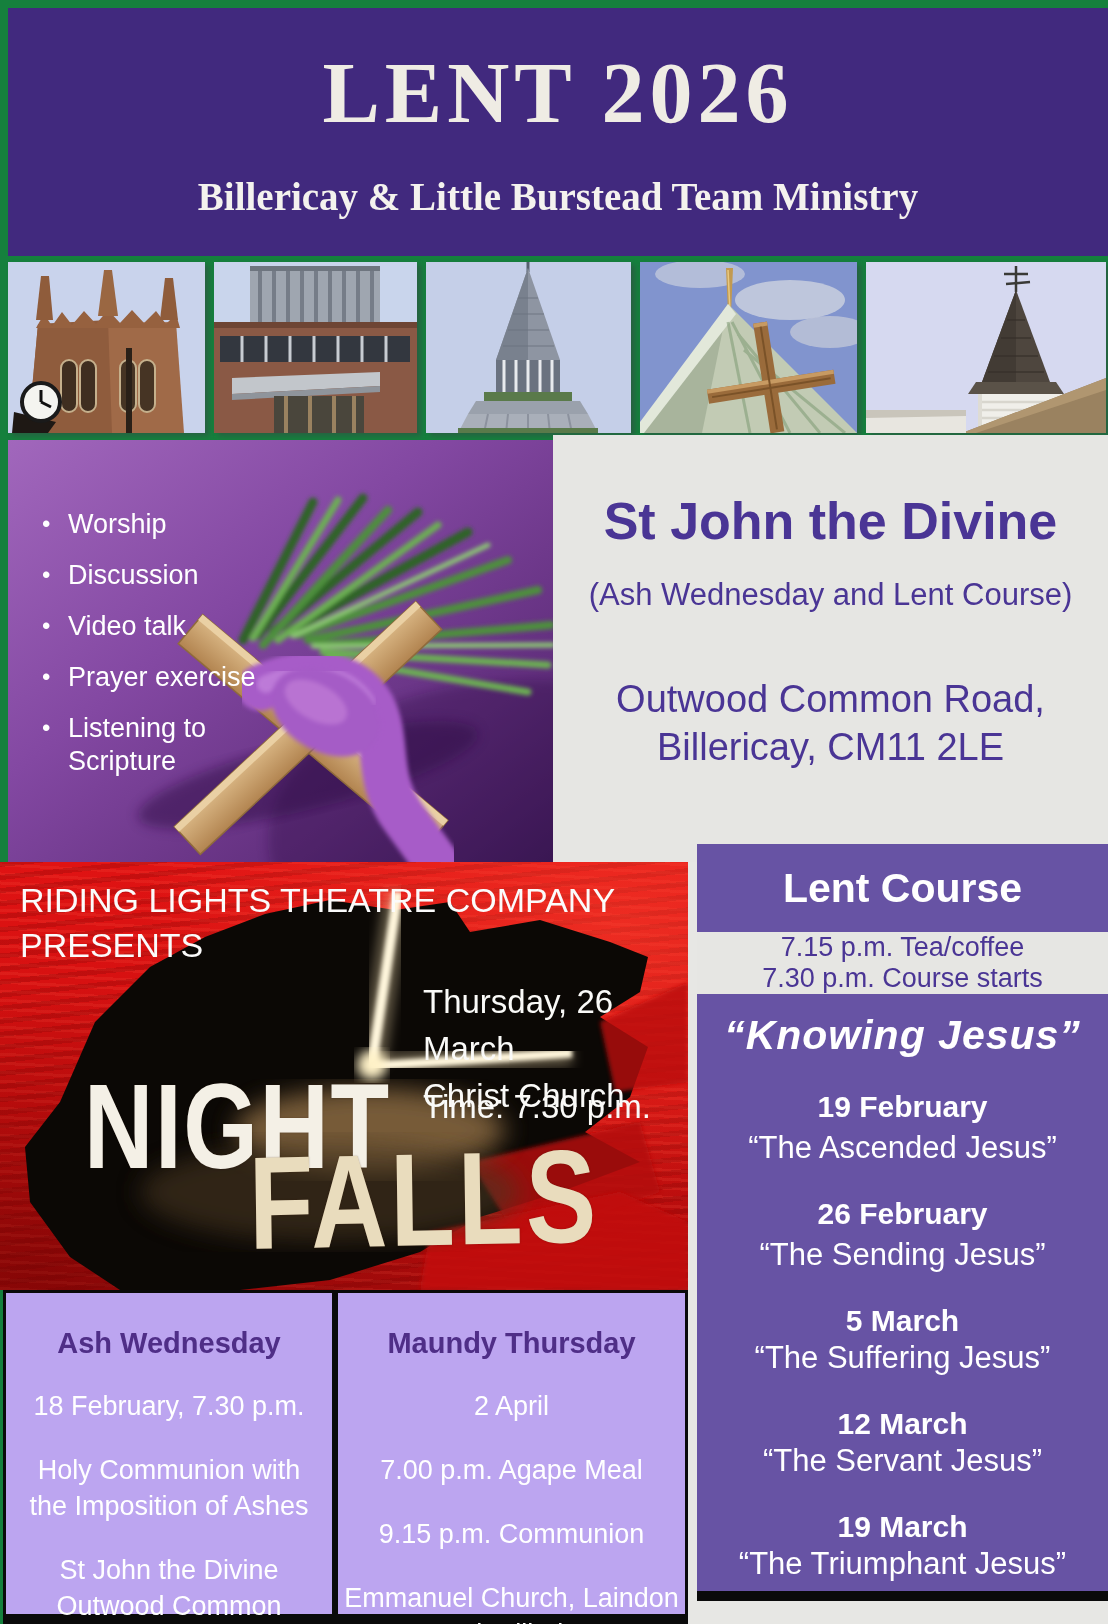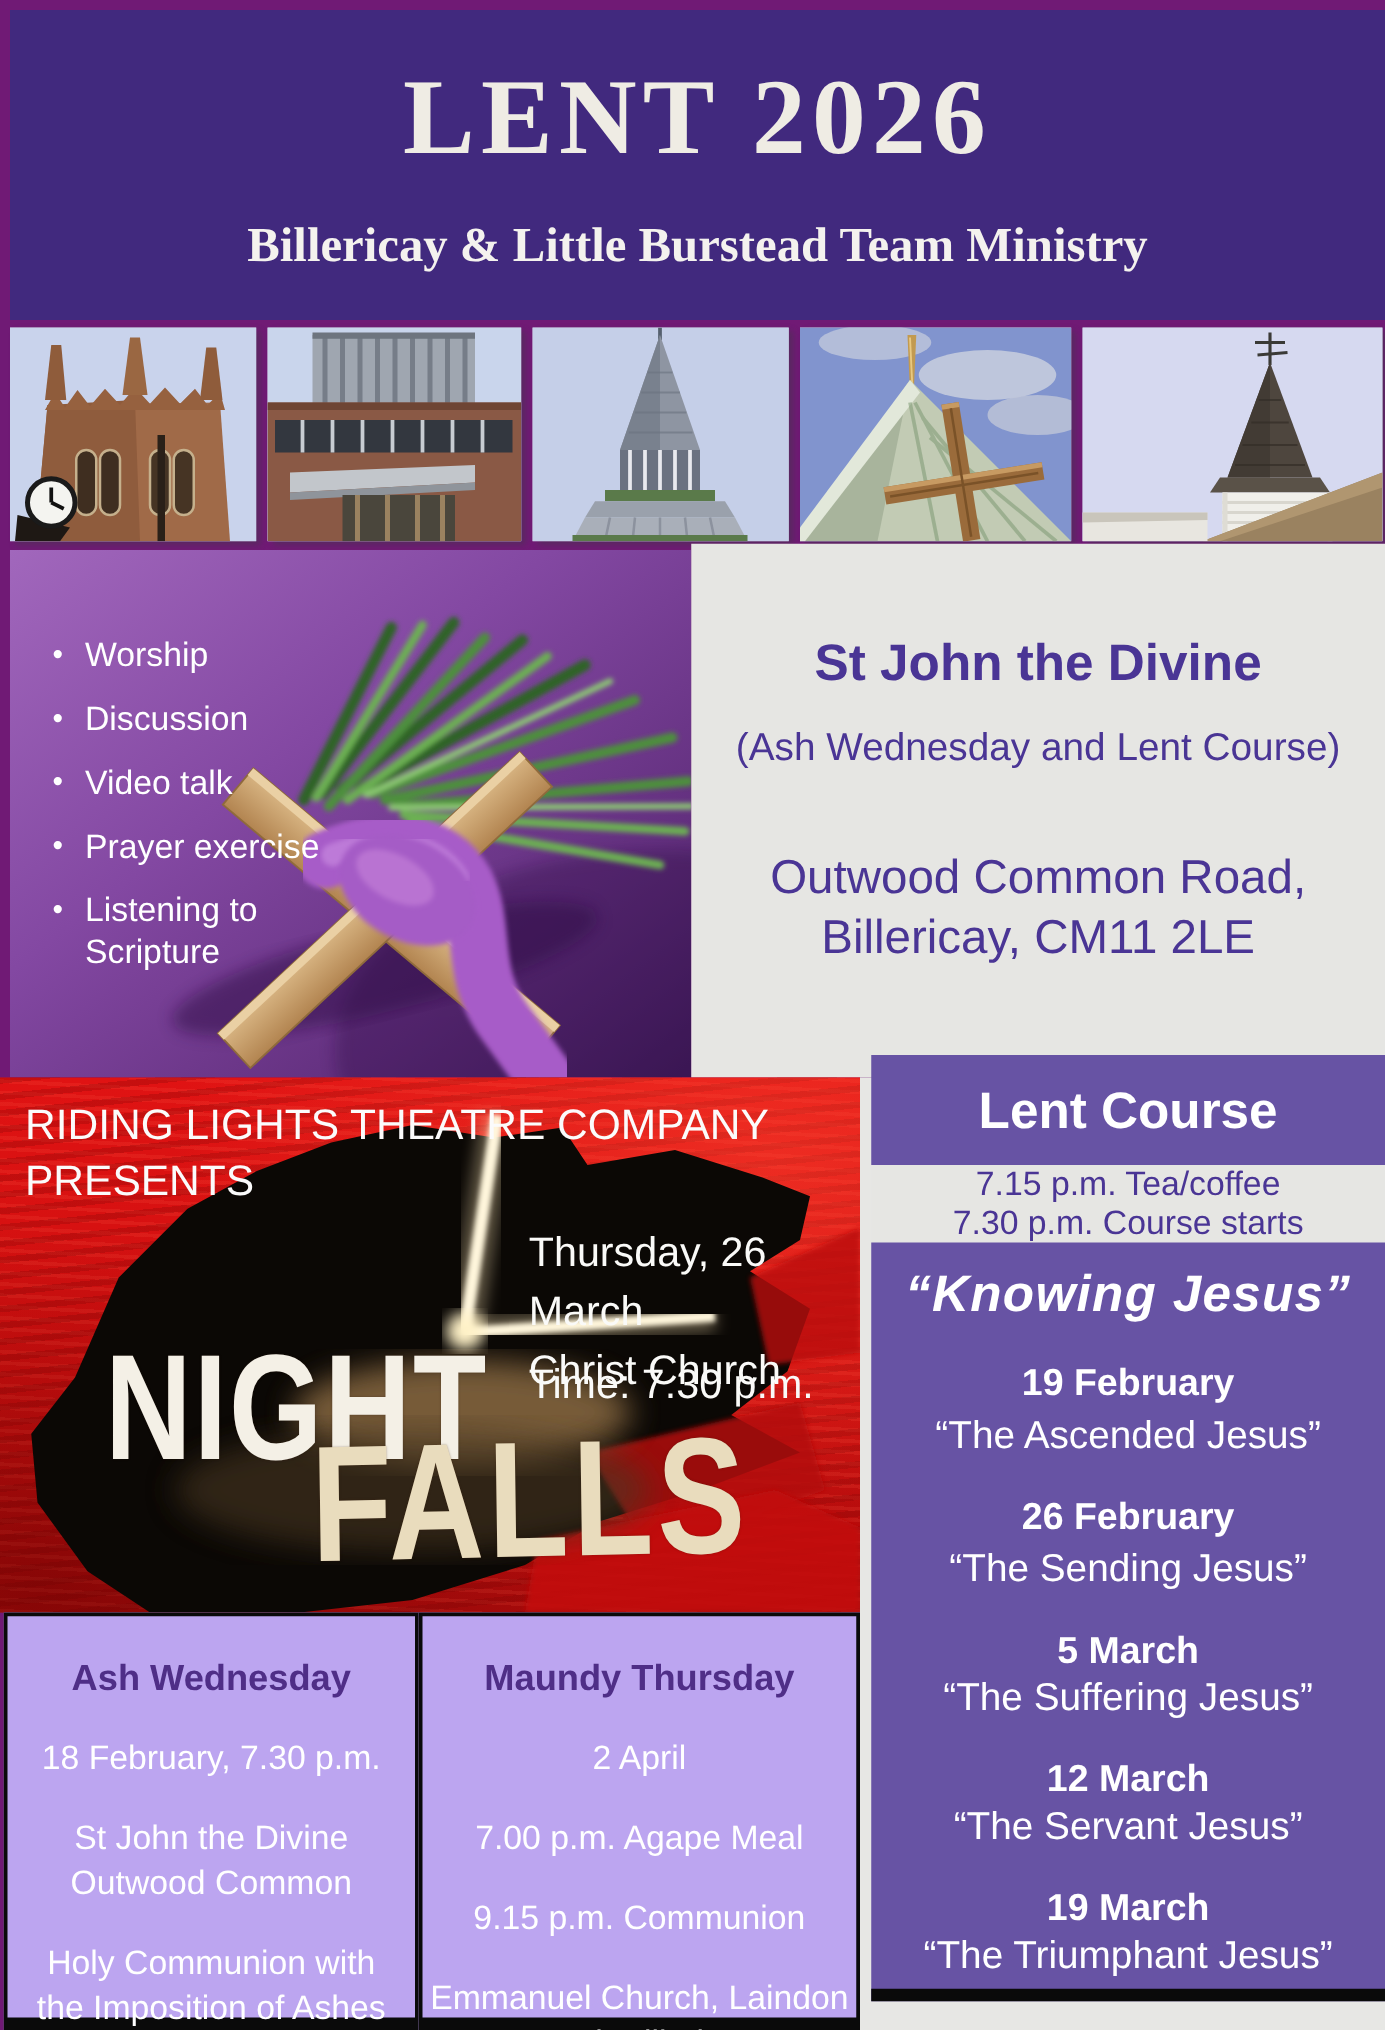--- a/index.html
+++ b/index.html
@@ -1,16 +1,16 @@
 <!DOCTYPE html>
 <html><head>
 <meta charset="utf-8">
 <style>
   html,body{margin:0;padding:0;background:#ffffff;}
-  .page{position:relative;width:1108px;height:1624px;background:#701a75;overflow:hidden;
+  .page{position:relative;width:1108px;height:1624px;background:#15803d;overflow:hidden;
         font-family:"Liberation Sans", sans-serif;}
 
   
   .header{position:absolute;left:8px;top:8px;width:1100px;height:248px;background:#41297E;
           text-align:center;color:#EFECE4;}
   .header .title{margin:0;padding-top:42px;font-family:"Liberation Serif", serif;font-weight:bold;
                  font-size:86px;letter-spacing:5px;line-height:1;}
   .header .subtitle{margin:4px;padding-top:34px;font-family:"Liberation Serif", serif;font-weight:bold;
                     font-size:39px;color:#F4F2EE;}
 
@@ -26,21 +26,21 @@
   .bullet-panel{position:absolute;left:8px;top:440px;width:545px;height:422px;overflow:hidden;}
   .bullet-panel svg.bg{position:absolute;left:0;top:0;}
   .bullet-list{position:absolute;left:30px;top:68px;width:225px;margin:0;padding:0;list-style:none;
                color:#ffffff;font-size:27px;line-height:33px;}
   .bullet-list li{position:relative;padding-left:30px;margin-bottom:18px;}
   .bullet-list li::before{content:"\2022";position:absolute;left:4px;top:-1px;font-size:24px;}
 
   
   .venue-panel{position:absolute;left:553px;top:435px;width:555px;height:427px;background:#E6E6E3;
                text-align:center;color:#4A3595;}
-  .venue-church{margin:0;padding-top:72px;font-size:41px;font-weight:bold;}
+  .venue-church{margin:0;padding-top:56px;font-size:52px;font-weight:bold;}
   .venue-sub{margin:0;padding-top:26px;font-size:31px;}
   .venue-addr{margin:0;padding-top:62px;font-size:38px;line-height:48px;}
 
   
   .poster{position:absolute;left:0;top:862px;width:688px;height:428px;overflow:hidden;
           background:
             radial-gradient(ellipse at 90% 15%, rgba(255,70,50,.5), transparent 55%),
             radial-gradient(ellipse at 5% 95%, rgba(90,0,0,.45), transparent 50%),
             repeating-linear-gradient(174deg, rgba(130,5,5,.28) 0 5px, rgba(0,0,0,0) 5px 13px),
             repeating-linear-gradient(3deg, rgba(255,90,70,.16) 0 3px, rgba(0,0,0,0) 3px 9px),
@@ -393,22 +393,22 @@
       <div class="lc-session tight">
         <p class="lc-date">19 March</p>
         <p class="lc-title">“The Triumphant Jesus”</p>
       </div>
     </div>
   </div>
 
   <div class="evt-panel evt-ash">
     <h3 class="evt-head">Ash Wednesday</h3>
     <p class="evt-line w1">18 February, 7.30 p.m.</p>
+    <p class="evt-line w2">Holy Communion with the Imposition of Ashes</p>
     <p class="evt-line w3">St John the Divine Outwood Common</p>
-    <p class="evt-line w2">Holy Communion with the Imposition of Ashes</p>
   </div>
 
   <div class="evt-panel evt-maundy">
     <h3 class="evt-head">Maundy Thursday</h3>
     <p class="evt-line">2 April</p>
     <p class="evt-line">7.00 p.m. Agape Meal</p>
     <p class="evt-line">9.15 p.m. Communion</p>
     <p class="evt-line w4">Emmanuel Church, Laindon Road, Billericay</p>
   </div>
 

